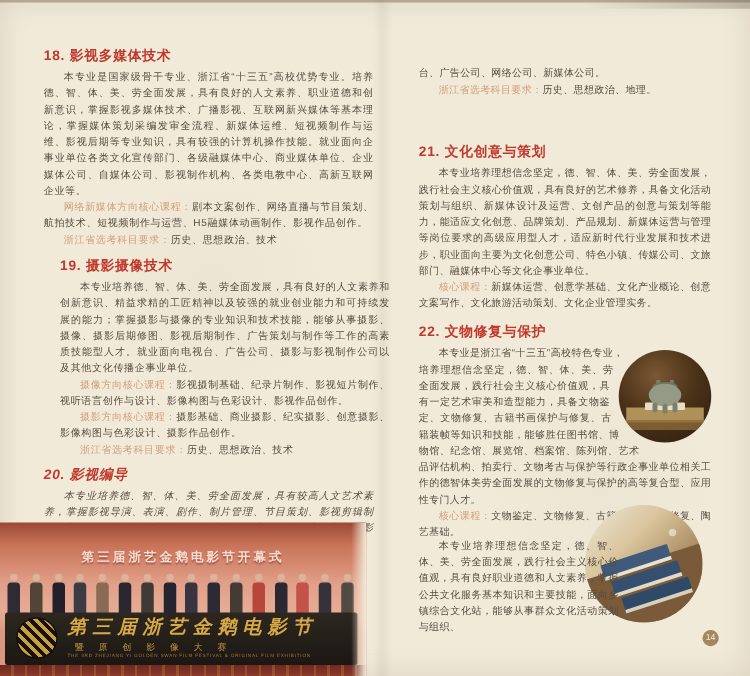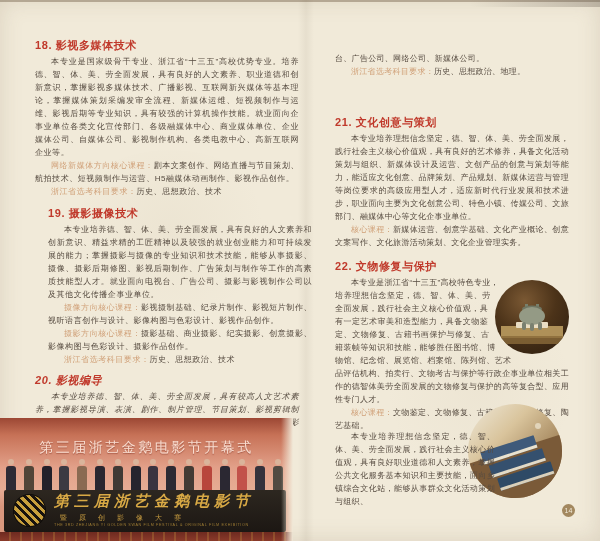--- a/index.html
+++ b/index.html
@@ -51,21 +51,21 @@
 
   
   .photo{
     position:absolute;left:0;top:418px;width:293px;height:123px;overflow:hidden;
     background:linear-gradient(180deg,#9c4734 0%,#c77257 14%,#e2a089 40%,#e6ac94 58%,#d9977d 72%);
   }
   .photo::after{content:"";position:absolute;right:0;top:0;width:12px;height:100%;
     background:linear-gradient(90deg,transparent,#f1ead9);}
   .banner{
     position:absolute;left:0;top:21px;width:100%;text-align:center;
-    color:#f9ddd0;font-weight:normal;font-size:14px;letter-spacing:2.5px;
+    color:#f9ddd0;font-weight:bold;font-size:10px;letter-spacing:2.5px;
     text-shadow:0 1px 1px rgba(120,40,25,.5);white-space:nowrap;
   }
   .people{position:absolute;left:4px;top:41px;right:8px;height:33px;display:flex;justify-content:space-between;}
   .person{position:relative;width:14px;height:33px;}
   .person b{display:block;}
   .person .head{width:6px;height:6px;border-radius:50%;background:#dab49b;margin:0 auto;}
   .person .torso{width:10px;height:26px;margin:1px auto 0;border-radius:3px 3px 0 0;background:#2e2b35;}
   .person:nth-child(2) .torso{background:#514538;}
   .person:nth-child(3) .torso{background:#23202a;}
   .person:nth-child(4) .torso{background:#3c3a42;}

